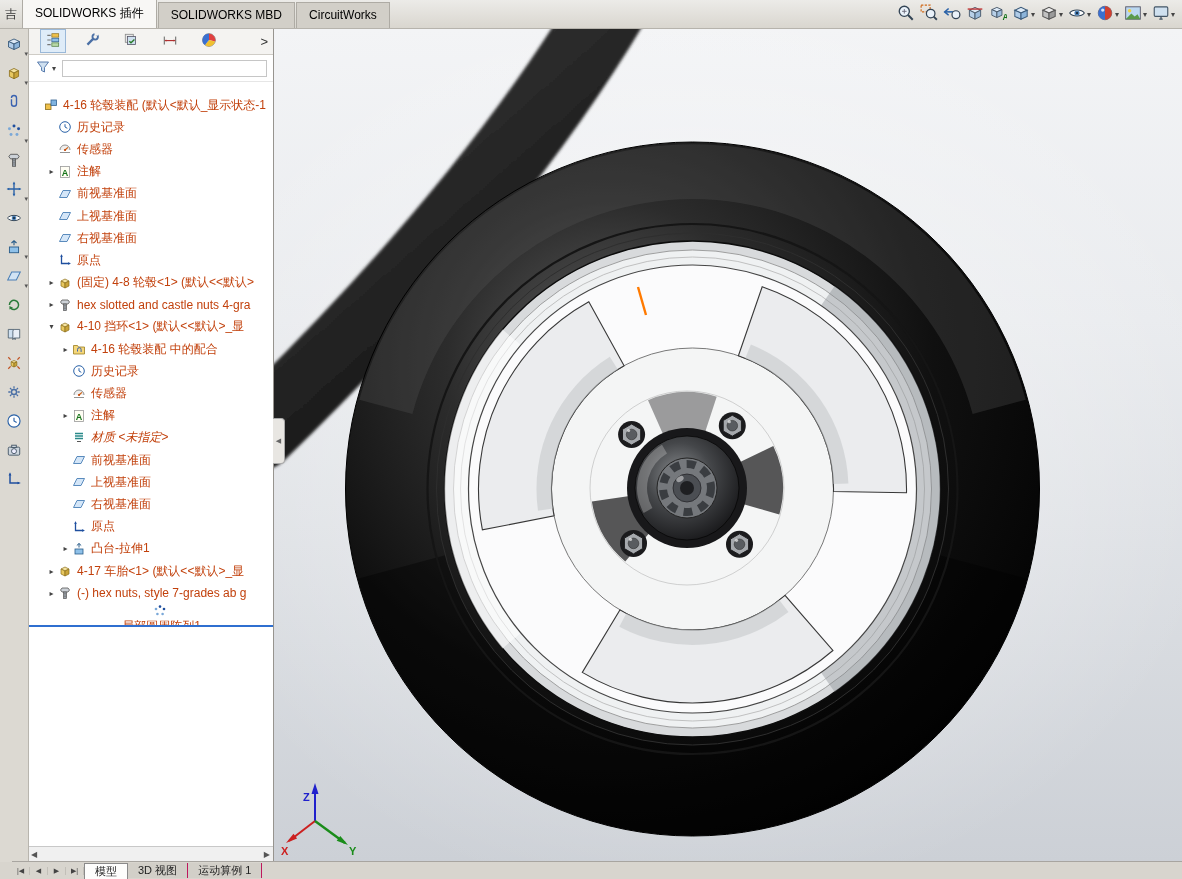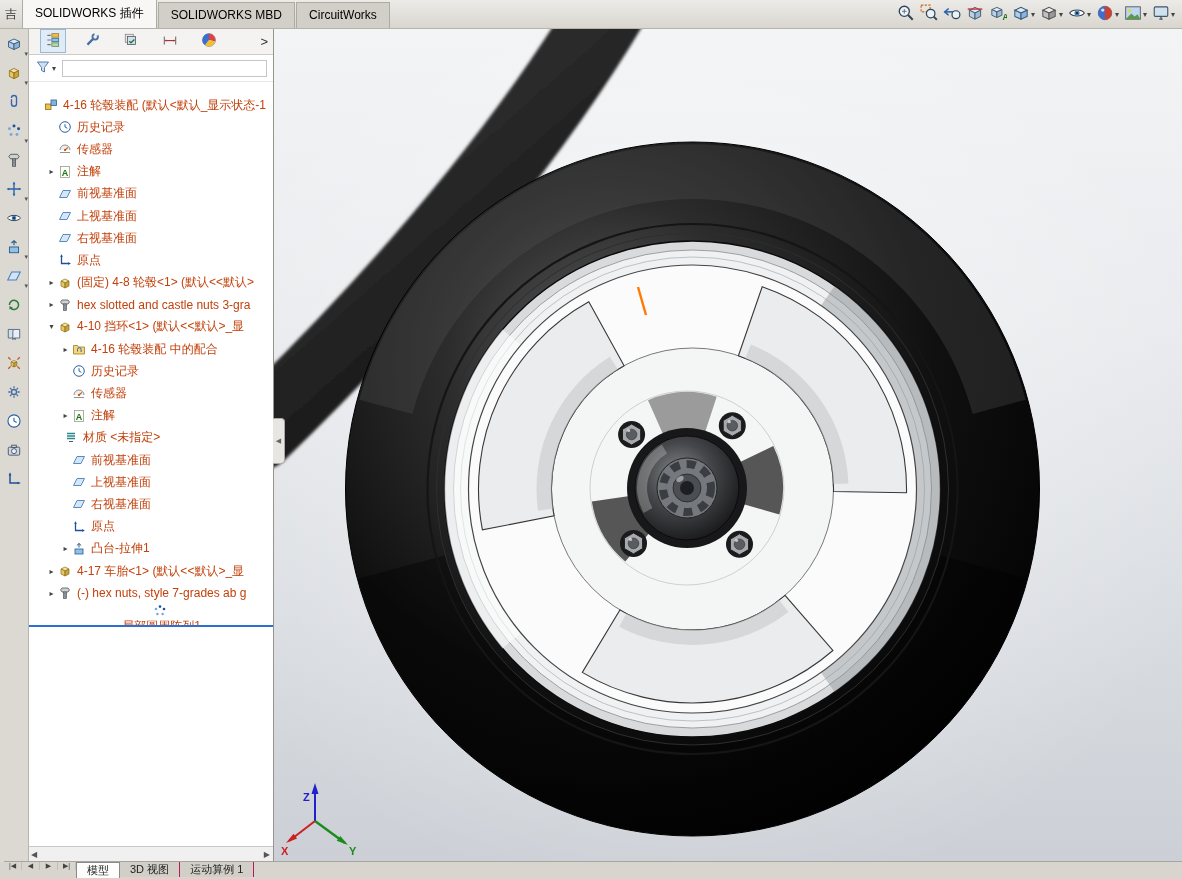--- a/index.html
+++ b/index.html
@@ -51,22 +51,22 @@
   .trow .tlabel{margin-left:4px;color:#c2410c}
   .trow.sel::after{content:"";position:absolute;left:0;right:0;bottom:0;height:2px;background:#2f6fd0}
   #panel-hscroll{height:15px;background:#f0f0f0;border-top:1px solid #c8c8c8;display:flex;
                  align-items:center;justify-content:space-between;padding:0 3px;font-size:8px;
                  color:#555;flex:none}
   #panel-hscroll .hs{cursor:pointer}
   #splitter-tab{position:absolute;left:273px;top:418px;width:11px;height:44px;background:#e8e6e2;
                 border:1px solid #a8a8a8;border-left:none;border-radius:0 4px 4px 0;display:flex;
                 align-items:center;justify-content:center;font-size:7px;color:#666;cursor:pointer;z-index:22}
   
-  #statusbar{position:absolute;left:4px;bottom:0;right:0;height:17px;background:#d8d5ce;
-             border-top:1px solid #a8a5a0;display:flex;align-items:flex-start;font-size:11px;z-index:30}
+  #statusbar{position:absolute;left:12px;bottom:0;right:0;height:17px;background:#d8d5ce;
+             border-top:1px solid #a8a5a0;display:flex;align-items:center;font-size:11px;z-index:30}
   .snav{width:17px;display:flex;align-items:center;justify-content:center;font-size:7px;color:#444;
         border-right:1px solid #c2bfb8;cursor:pointer}
   .stab{padding:0 10px;display:flex;align-items:center;border-right:1px solid #be185d;cursor:pointer;
         color:#222;background:#d2cfc8}
   .stab.active{background:#fdfdfc;border:1px solid #8a8a8a;border-bottom:none}
 </style>
 </head>
 <body>
 
 <div id="app">
@@ -523,21 +523,21 @@
         </div>
         <div class="trow" style="padding-left: 18px;">
           <span class="arrow">▸</span>
           <span class="ticon">
             <svg width="14" height="14" viewBox="0 0 14 14">
               <path d="M4 2 h6 l1.5 2 l-1.5 2 h-6 l-1.5 -2 Z" fill="#cdd2d8" stroke="#555" stroke-width="0.8"></path>
               <rect x="5.6" y="6" width="2.8" height="6.5" fill="#9aa2ab" stroke="#555" stroke-width="0.7"></rect>
               <path d="M5.6 7.5 h2.8 M5.6 9 h2.8 M5.6 10.5 h2.8" stroke="#666" stroke-width="0.5"></path>
             </svg>
           </span>
-          <span class="tlabel">hex slotted and castle nuts 3-gra</span>
+          <span class="tlabel">hex slotted and castle nuts 4-gra</span>
         </div>
         <div class="trow" style="padding-left: 18px;">
           <span class="arrow">▾</span>
           <span class="ticon">
             <svg width="14" height="14" viewBox="0 0 14 14">
               <path d="M3 5 L7 3 L11 5 L7 7 Z" fill="#f4e3a1" stroke="#8a6d1a" stroke-width="0.7"></path>
               <path d="M3 5 L7 7 L7 12 L3 10 Z" fill="#e8c860" stroke="#8a6d1a" stroke-width="0.7"></path>
               <path d="M11 5 L7 7 L7 12 L11 10 Z" fill="#c9a43a" stroke="#8a6d1a" stroke-width="0.7"></path>
             </svg>
           </span>
@@ -578,21 +578,21 @@
         <div class="trow" style="padding-left: 32px;">
           <span class="arrow">▸</span>
           <span class="ticon">
             <svg width="14" height="14" viewBox="0 0 14 14">
               <rect x="2.5" y="1.5" width="9" height="11" fill="#fffef4" stroke="#999" stroke-width="0.8"></rect>
               <text x="7" y="10.5" font-size="9" text-anchor="middle" fill="#15731a" font-weight="bold">A</text>
             </svg>
           </span>
           <span class="tlabel">注解</span>
         </div>
-        <div class="trow" style="padding-left: 24px;">
+        <div class="trow" style="padding-left: 32px; font-style: italic;">
           <span class="arrow"></span>
           <span class="ticon">
             <svg width="14" height="14" viewBox="0 0 14 14">
               <path d="M3 2.5 h8 M3 5 h8 M3 7.5 h8" stroke="#2a8a8a" stroke-width="1.4"></path>
               <path d="M5 10.5 h4" stroke="#555" stroke-width="1"></path>
             </svg>
           </span>
           <span class="tlabel">材质 &lt;未指定&gt;</span>
         </div>
         <div class="trow" style="padding-left: 32px;">

